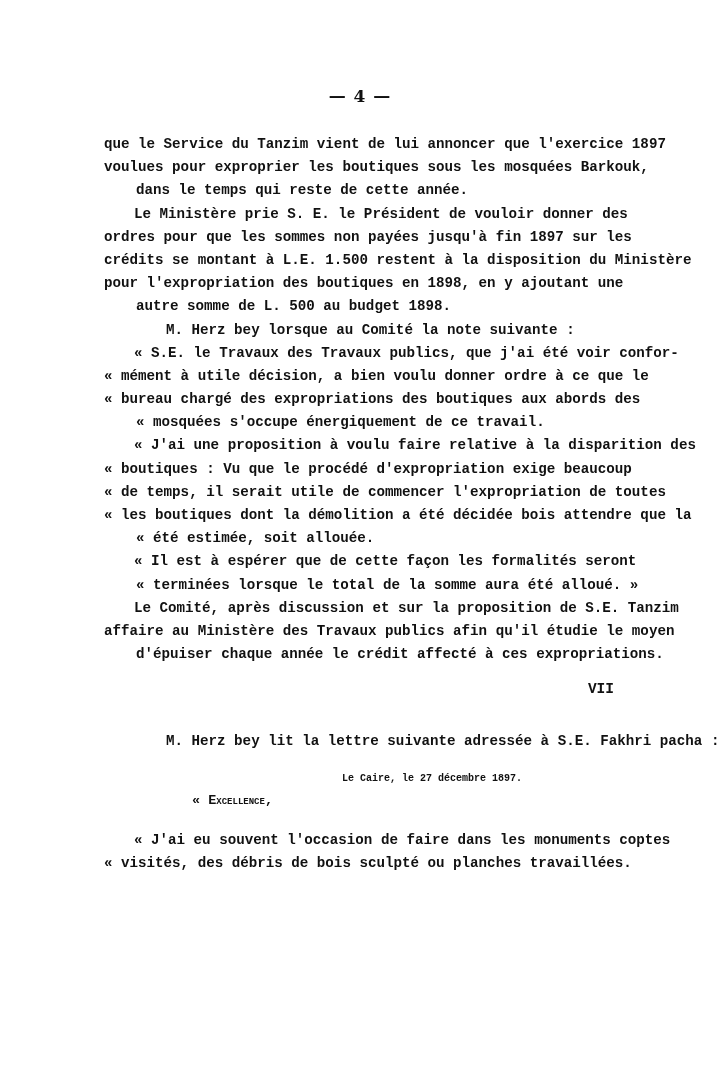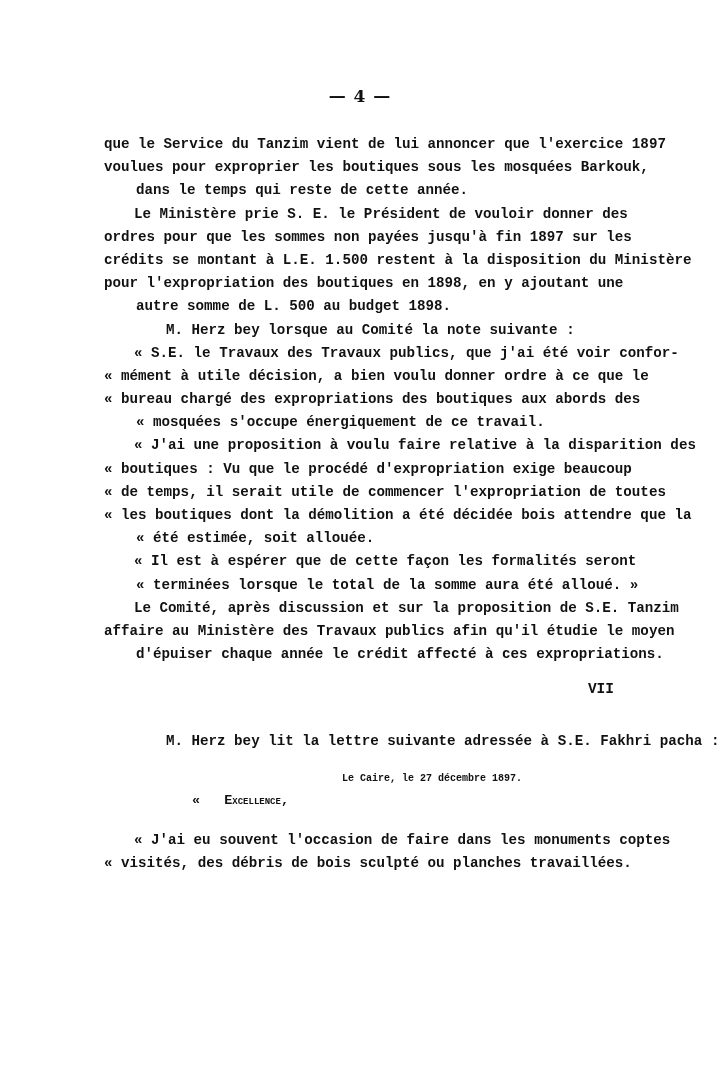--- a/index.html
+++ b/index.html
@@ -67,21 +67,21 @@
       margin-top: 14px;
       height: 22px;
     }
     .salutation {
       display: block;
       padding-left: 88px;
       height: 24px;
       margin-bottom: 16px;
       font-size: 13.5px;
     }
-    .smallcaps { font-variant: small-caps; margin-left: 16px; }
+    .smallcaps { font-variant: small-caps; }
   </style>
 </head>
 <body>
 
 <div class="page">
   <div class="page-number">— 4 —</div>
 
   <div class="body-text">
 
     <div>

